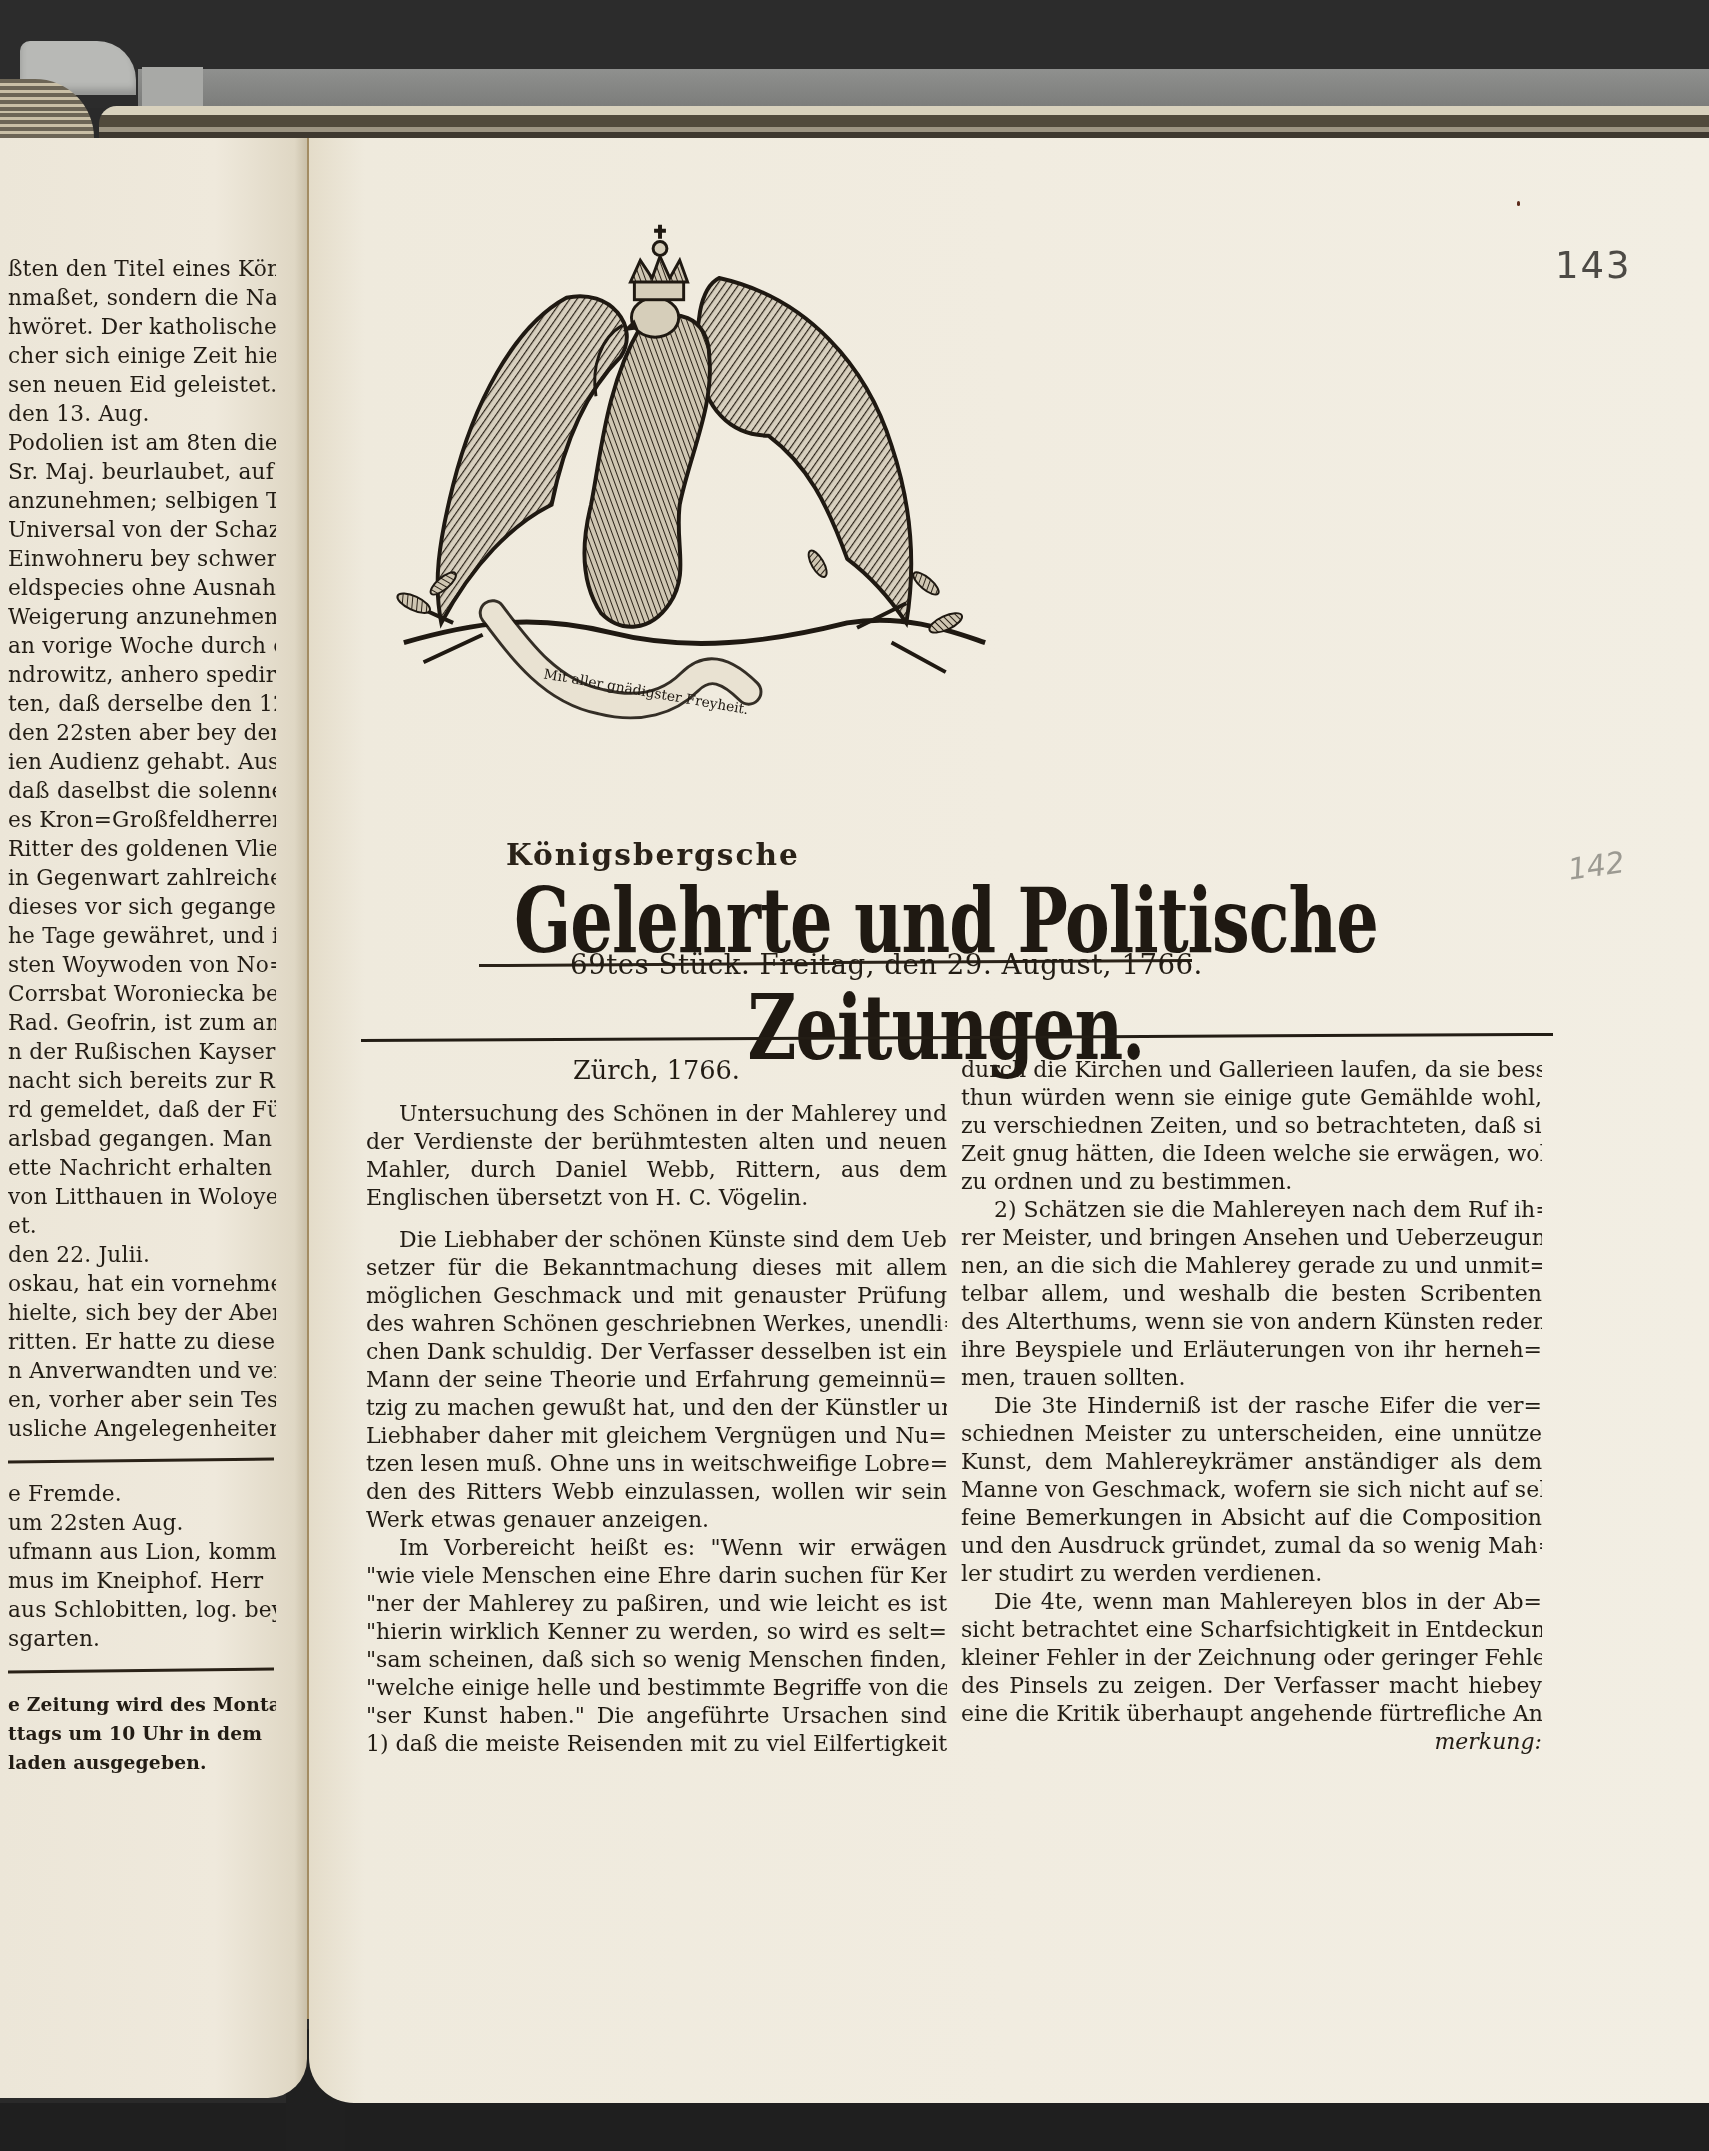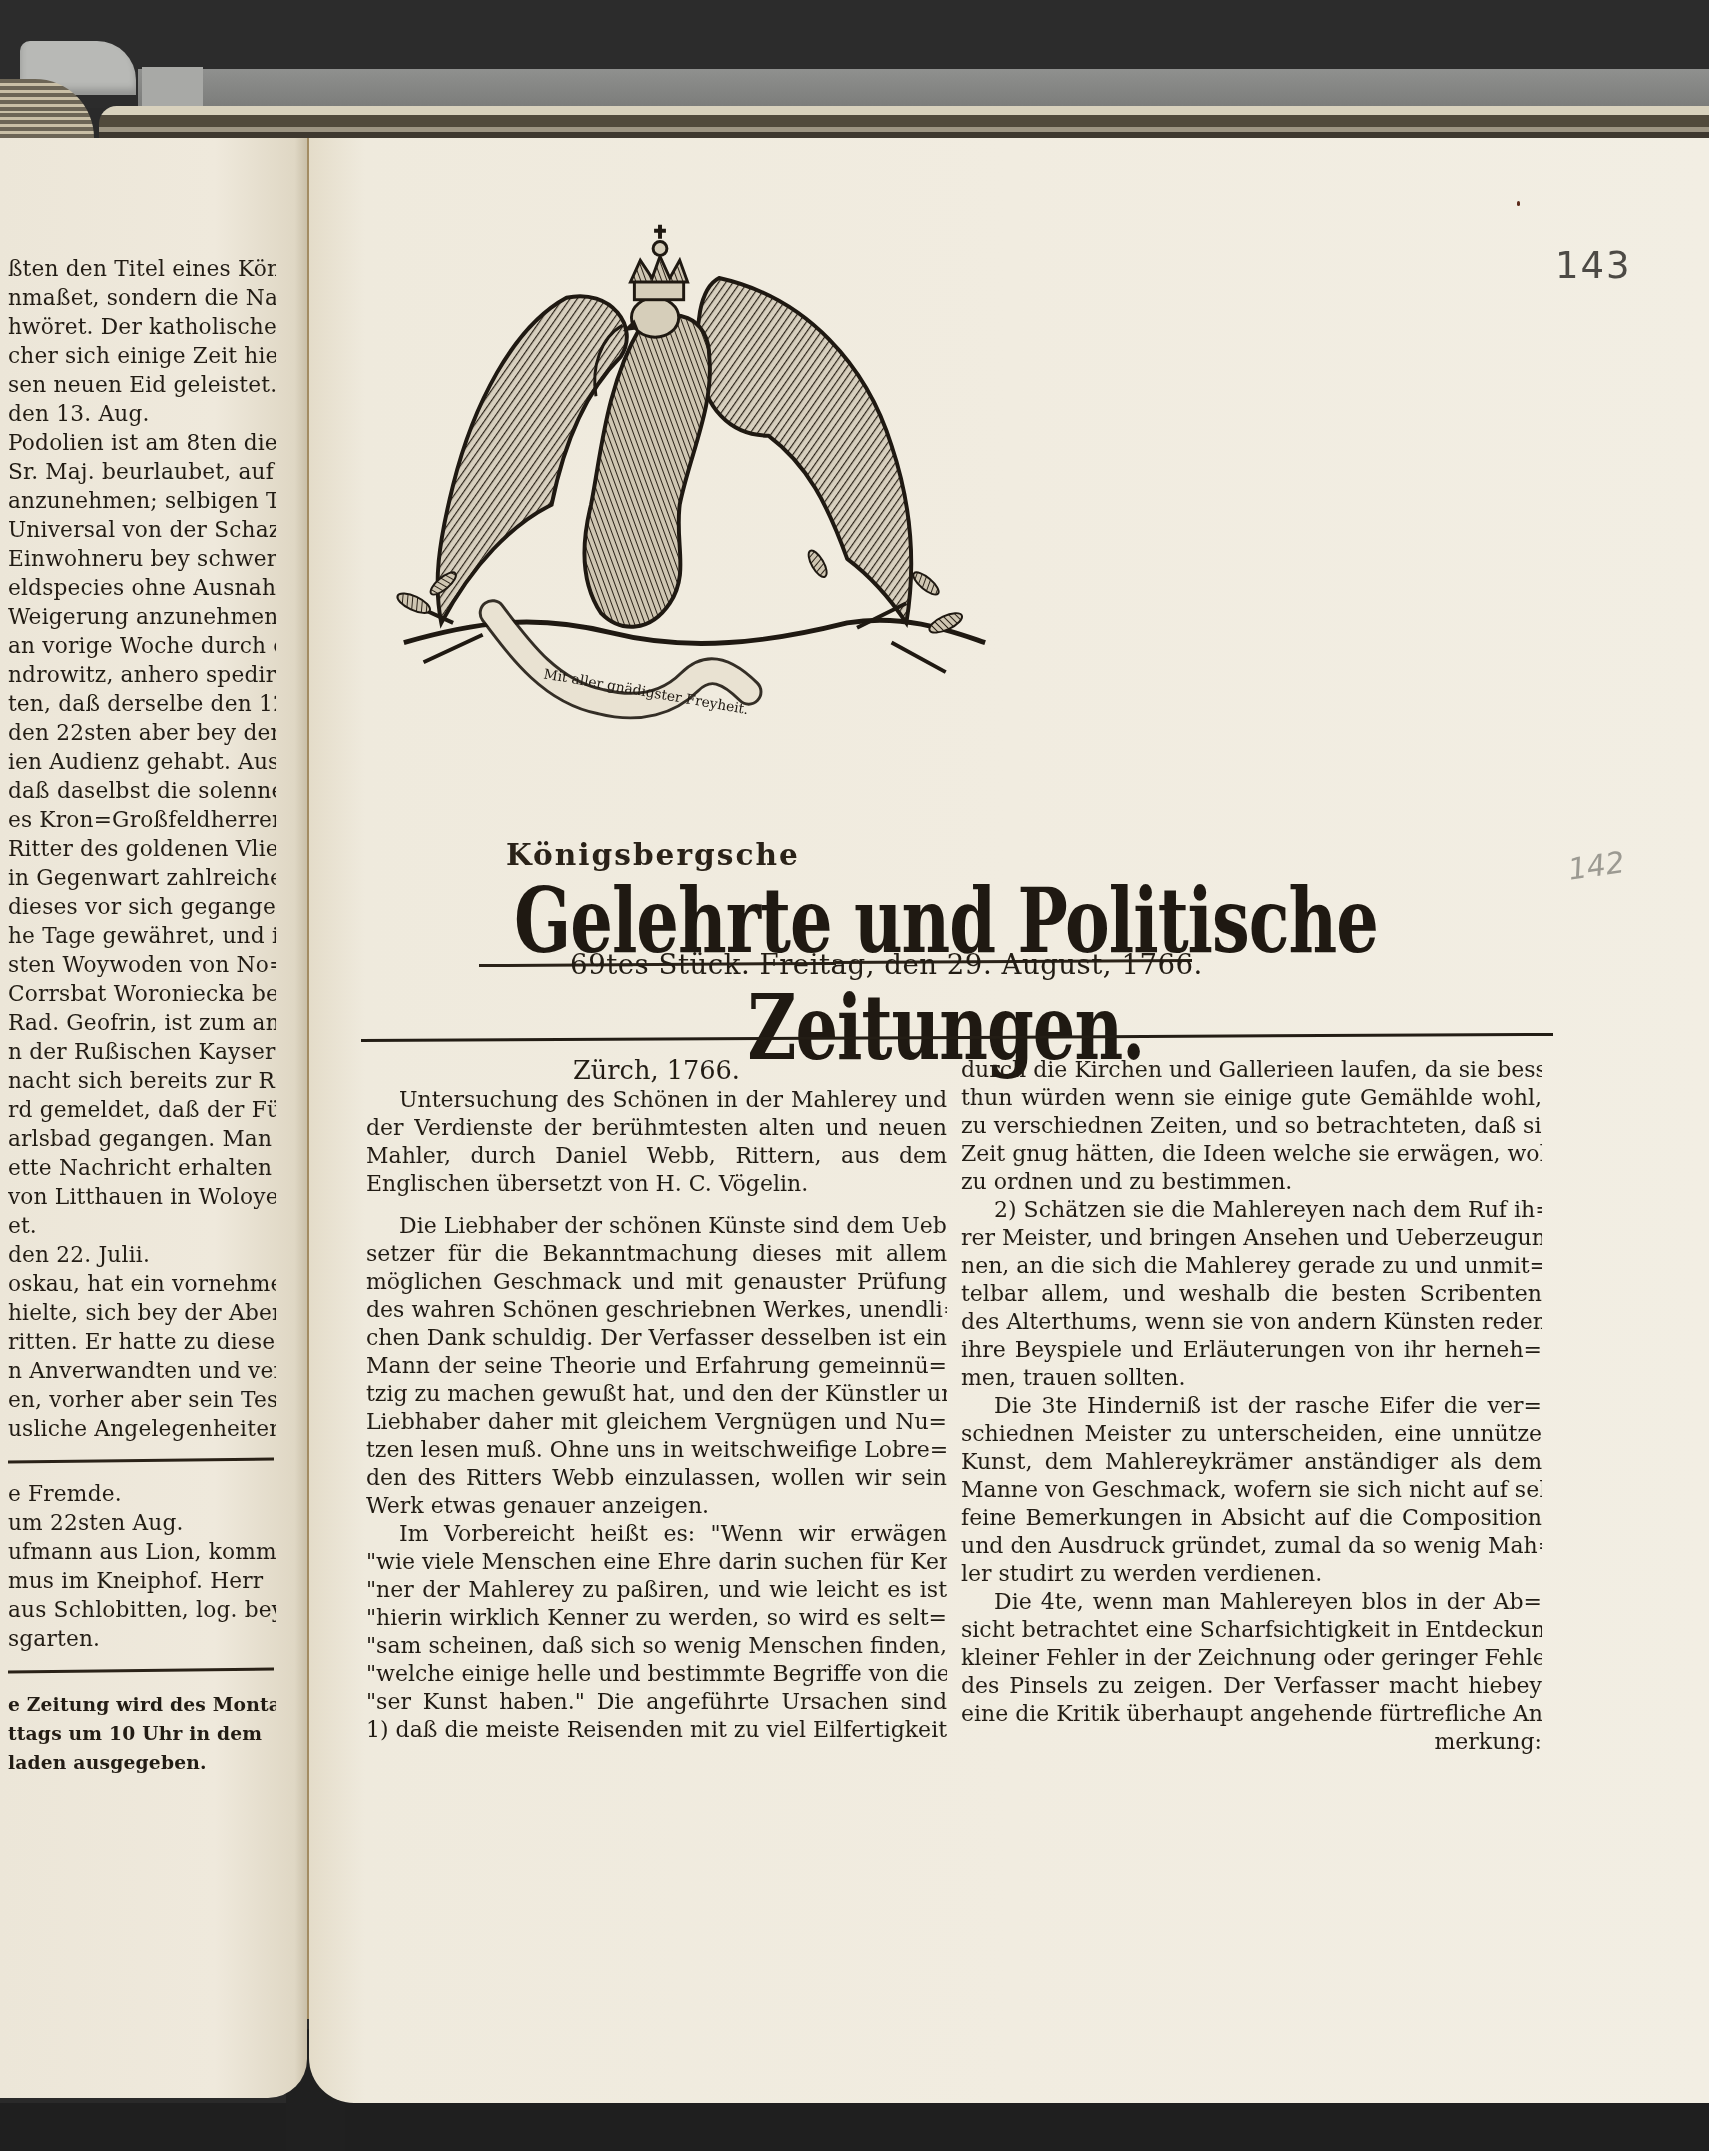--- a/index.html
+++ b/index.html
@@ -56,22 +56,22 @@
     .masthead-rule.r2 { left: 835px; width: 357px; top: 960px; }
     .issue-line { position: absolute; left: 473px; top: 948px; width: 827px; text-align: center; font-size: 27.6px; color: #221c14; letter-spacing: 0.5px; }
     .full-rule { position: absolute; left: 361px; top: 1036px; width: 1192px; height: 3px; background: #231d15; transform: rotate(-0.3deg); }
 
     .col { position: absolute; top: 1056px; width: 581px; }
     .col-a { left: 366px; }
     .col-b { left: 961px; }
     .col-line { font-size: 22px; line-height: 28px; white-space: nowrap; color: #221c14; text-align: justify; text-align-last: justify; overflow: hidden; }
     .col-line.last { text-align-last: left; }
     .col-line.indent { padding-left: 33px; }
-    .col-line.center { text-align: center; text-align-last: center; font-size: 25.6px; margin-bottom: 2px; }
-    .col-line.right { text-align: right; text-align-last: right; }
+    .col-line.center { text-align: center; text-align-last: center; font-size: 25.6px; margin-bottom: 16px; }
+    .col-line.right { text-align: right; text-align-last: right; font-style: italic; }
     .col-line.gap { margin-top: 13.8px; }
   </style>
 </head>
 <body>
 
 <div class="backdrop-top"></div>
 <div class="backdrop-bottom"></div>
 <div class="backdrop-gutter"></div>
 
 <div class="strap-right"></div>

